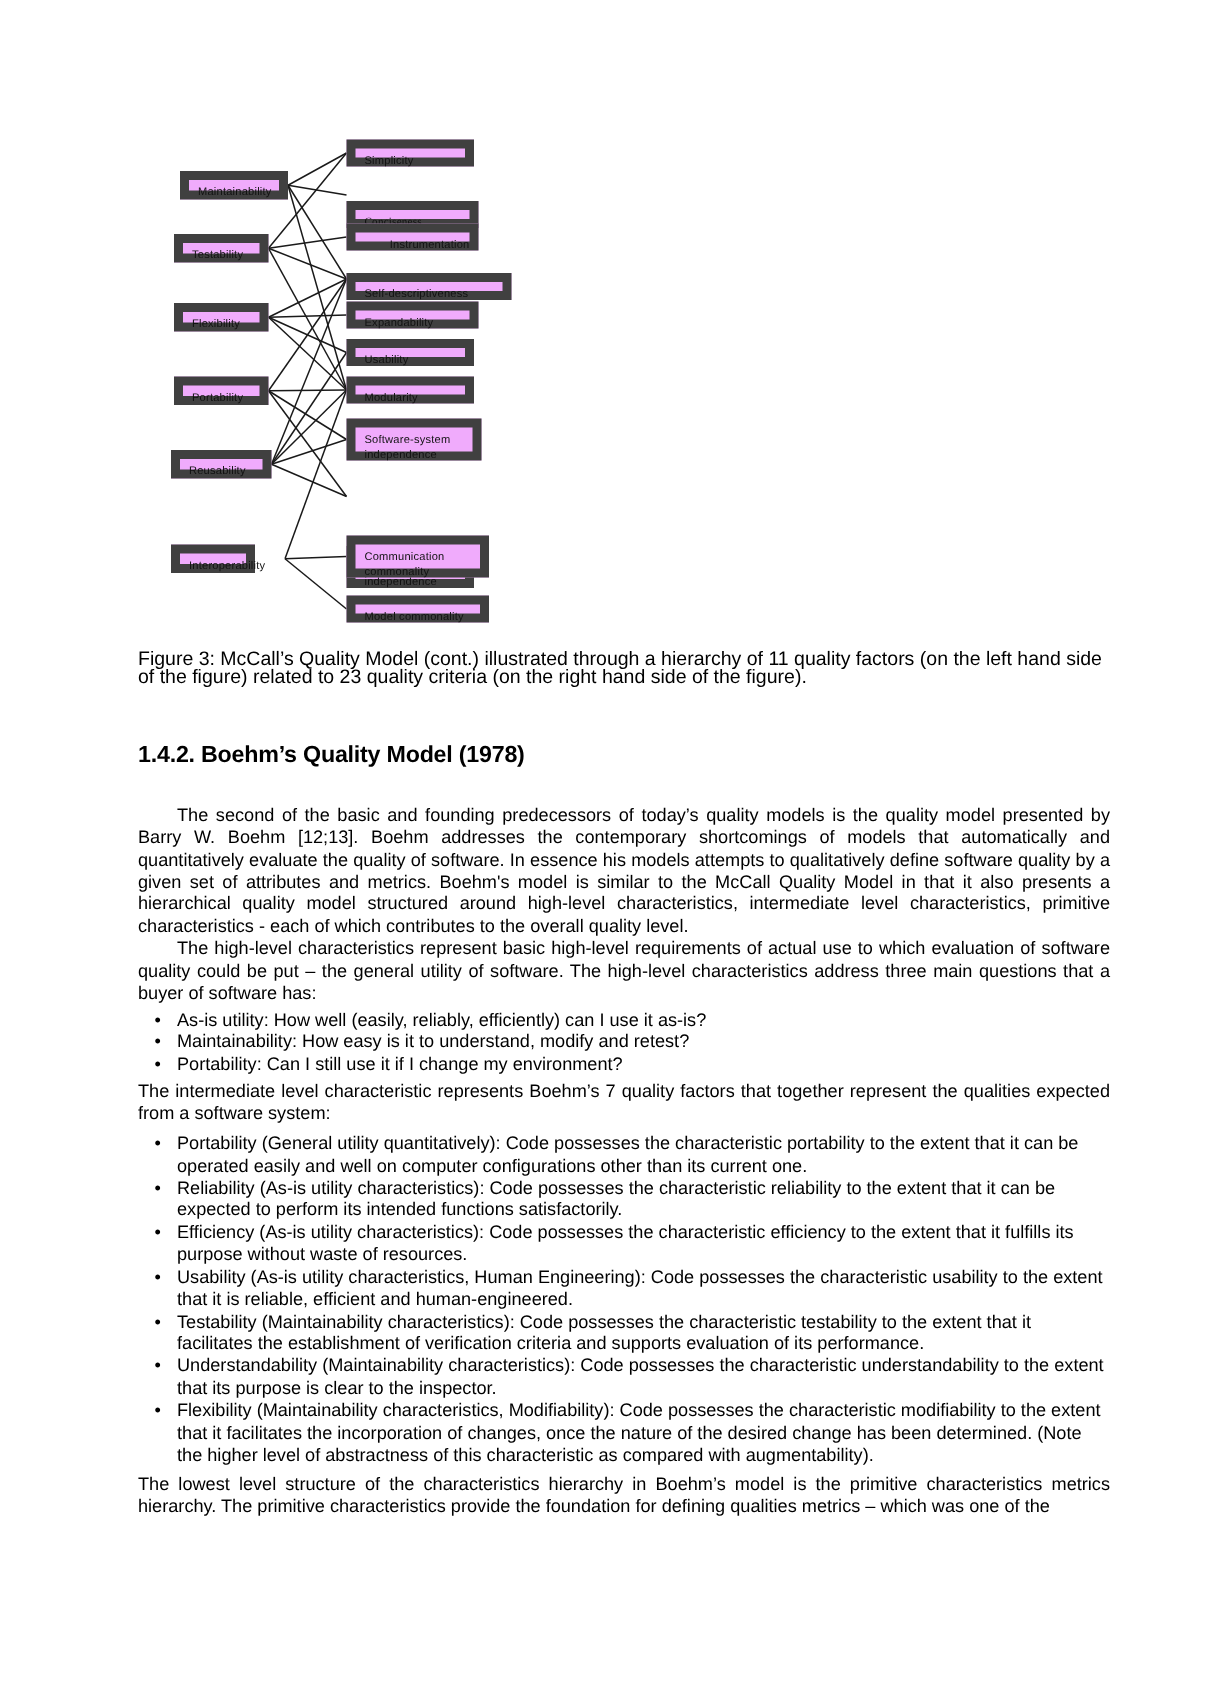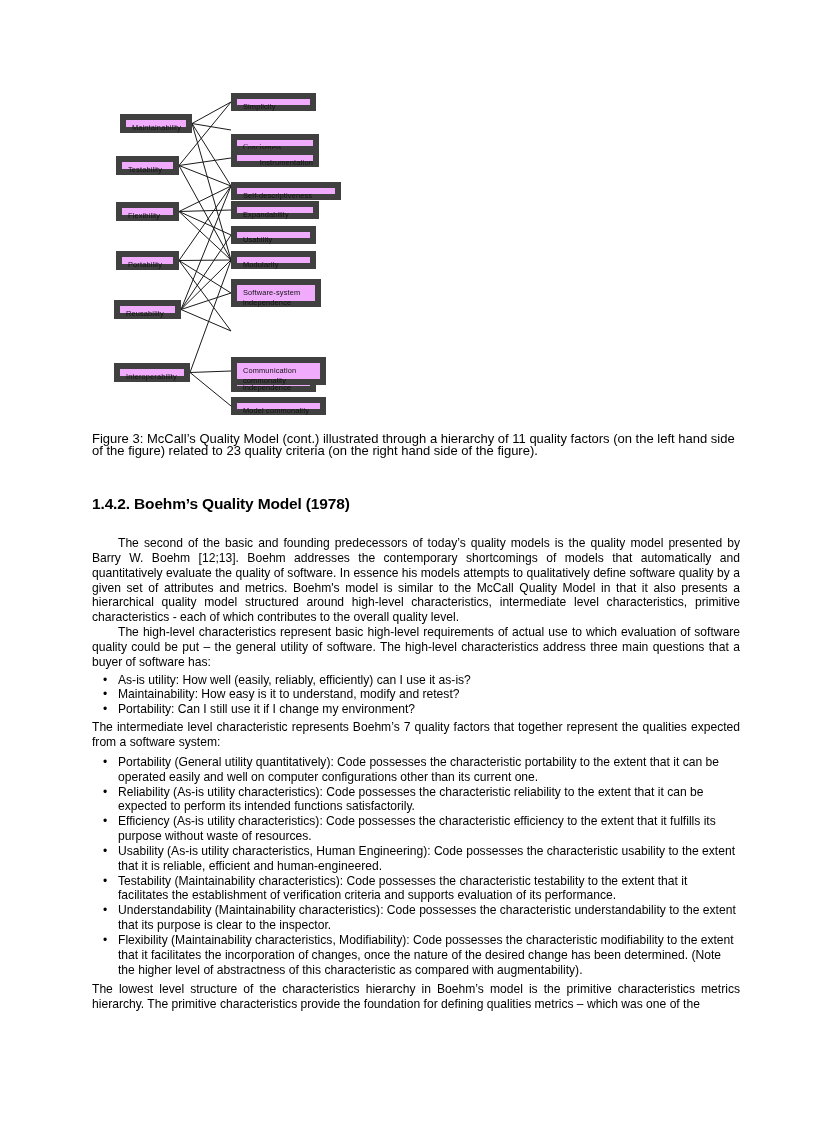--- a/index.html
+++ b/index.html
@@ -147,21 +147,21 @@
           <line x1="98" y1="284.5" x2="139" y2="283"></line>
           <line x1="98" y1="284.5" x2="139" y2="318"></line>
         </g>
     </svg>
     <div id="factor-nodes">
         <div class="node-box" style="left: 28px; top: 26px; width: 72px; height: 19px;">Maintainability</div>
         <div class="node-box" style="left: 24px; top: 68px; width: 63px; height: 19px;">Testability</div>
         <div class="node-box" style="left: 24px; top: 114px; width: 63px; height: 19px;">Flexibility</div>
         <div class="node-box" style="left: 24px; top: 163px; width: 63px; height: 19px;">Portability</div>
         <div class="node-box" style="left: 22px; top: 212px; width: 67px; height: 19px;">Reusability</div>
-        <div class="node-box" style="left: 22px; top: 275px; width: 76px; height: 19px;">Interoperability</div>
+        <div class="node-box" style="left: 22px; top: 275px; width: 56px; height: 19px;">Interoperability</div>
       </div>
     <div id="criteria-nodes">
         <div class="node-box" style="left: 139px; top: 5px; width: 85px; height: 18px;">Simplicity</div>
         <div class="node-box" style="left: 139px; top: 46px; width: 88px; height: 18px; font-family: Liberation Serif, serif;">Conciseness</div>
         <div class="node-box" style="left: 139px; top: 61px; width: 88px; height: 18px; text-align: right;">Instrumentation</div>
         <div class="node-box" style="left: 139px; top: 94px; width: 110px; height: 18px;">Self-descriptiveness</div>
         <div class="node-box" style="left: 139px; top: 113px; width: 88px; height: 18px;">Expandability</div>
         <div class="node-box" style="left: 139px; top: 138px; width: 85px; height: 18px;">Usability</div>
         <div class="node-box" style="left: 139px; top: 163px; width: 85px; height: 18px;">Modularity</div>
         <div class="node-box" style="left: 139px; top: 191px; width: 90px; height: 28px;">Software-system

